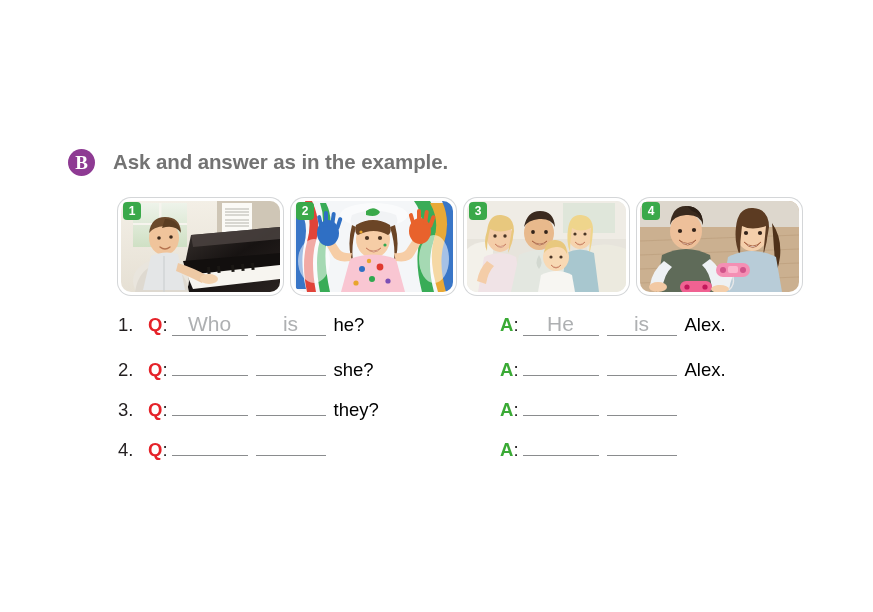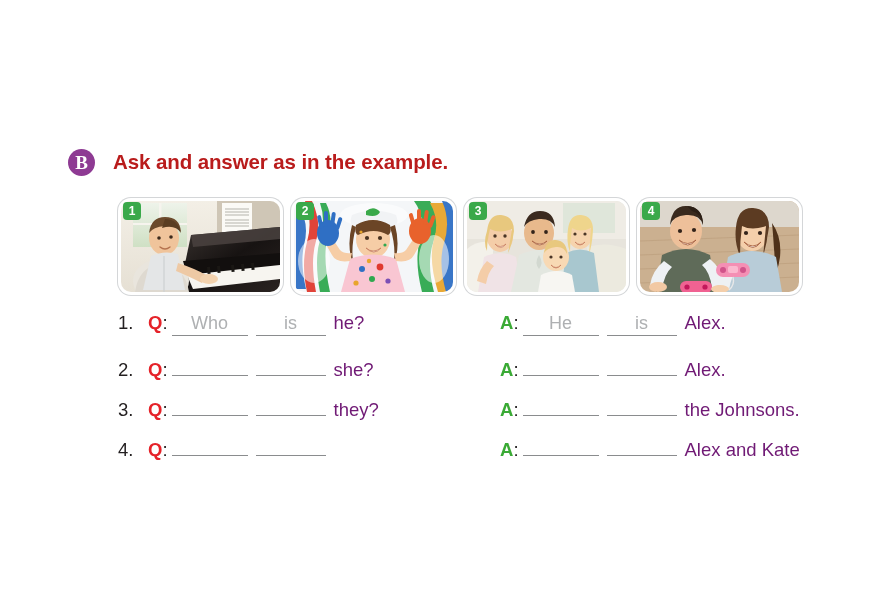--- a/index.html
+++ b/index.html
@@ -40,21 +40,21 @@
     font-family: "Liberation Serif", serif;
     box-sizing: border-box;
     flex: none;
   }
   #exercise-title {
     margin-left: 18px;
     font-size: 20.5px;
     font-weight: bold;
     letter-spacing: -0.1px;
     white-space: nowrap;
-    color: #b91c1c;
+    color: #737373;
   }
 
   
   #picture-strip {
     position: absolute;
     left: 118px;
     top: 198px;
     display: flex;
     gap: 8px;
   }
@@ -138,29 +138,29 @@
   .marker-colon {
     color: #231f20;
     margin-right: 4px;
     flex: none;
   }
   .blank {
     display: inline-block;
     border-bottom: 1.4px solid #8a8c8e;
     text-align: center;
     color: #aeb0b2;
-    font-size: 18px;
+    font-size: 21px;
     height: 23px;
     line-height: 23px;
     flex: none;
   }
   .blank-1 { width: 76px; margin-right: 8px; }
   .blank-2 { width: 70px; margin-right: 8px; }
   .tail {
-    color: #701a75;
+    color: #000000;
     flex: none;
     text-align: center;
   }
 </style>
 </head>
 <body>
 
 <div id="exercise-header">
   <div id="section-badge">B</div>
   <div id="exercise-title">Ask and answer as in the example.</div>
@@ -419,34 +419,32 @@
       <span class="marker-colon">:</span>
       <span class="blank blank-1"></span>
       <span class="blank blank-2"></span>
       <span class="tail">they?</span>
     </span>
     <span class="a-side">
       <span class="marker-a">A</span>
       <span class="marker-colon">:</span>
       <span class="blank blank-1"></span>
       <span class="blank blank-2"></span>
-      <span class="tail">the Johnsons.</span>
     </span>
   </div>
 
   <div class="qa-row">
     <span class="row-number">4.</span>
     <span class="q-side">
       <span class="marker-q">Q</span>
       <span class="marker-colon">:</span>
       <span class="blank blank-1"></span>
       <span class="blank blank-2"></span>
     </span>
     <span class="a-side">
       <span class="marker-a">A</span>
       <span class="marker-colon">:</span>
       <span class="blank blank-1"></span>
       <span class="blank blank-2"></span>
-      <span class="tail">Alex and Kate</span>
     </span>
   </div>
 
 </div>
 
 </body></html>

